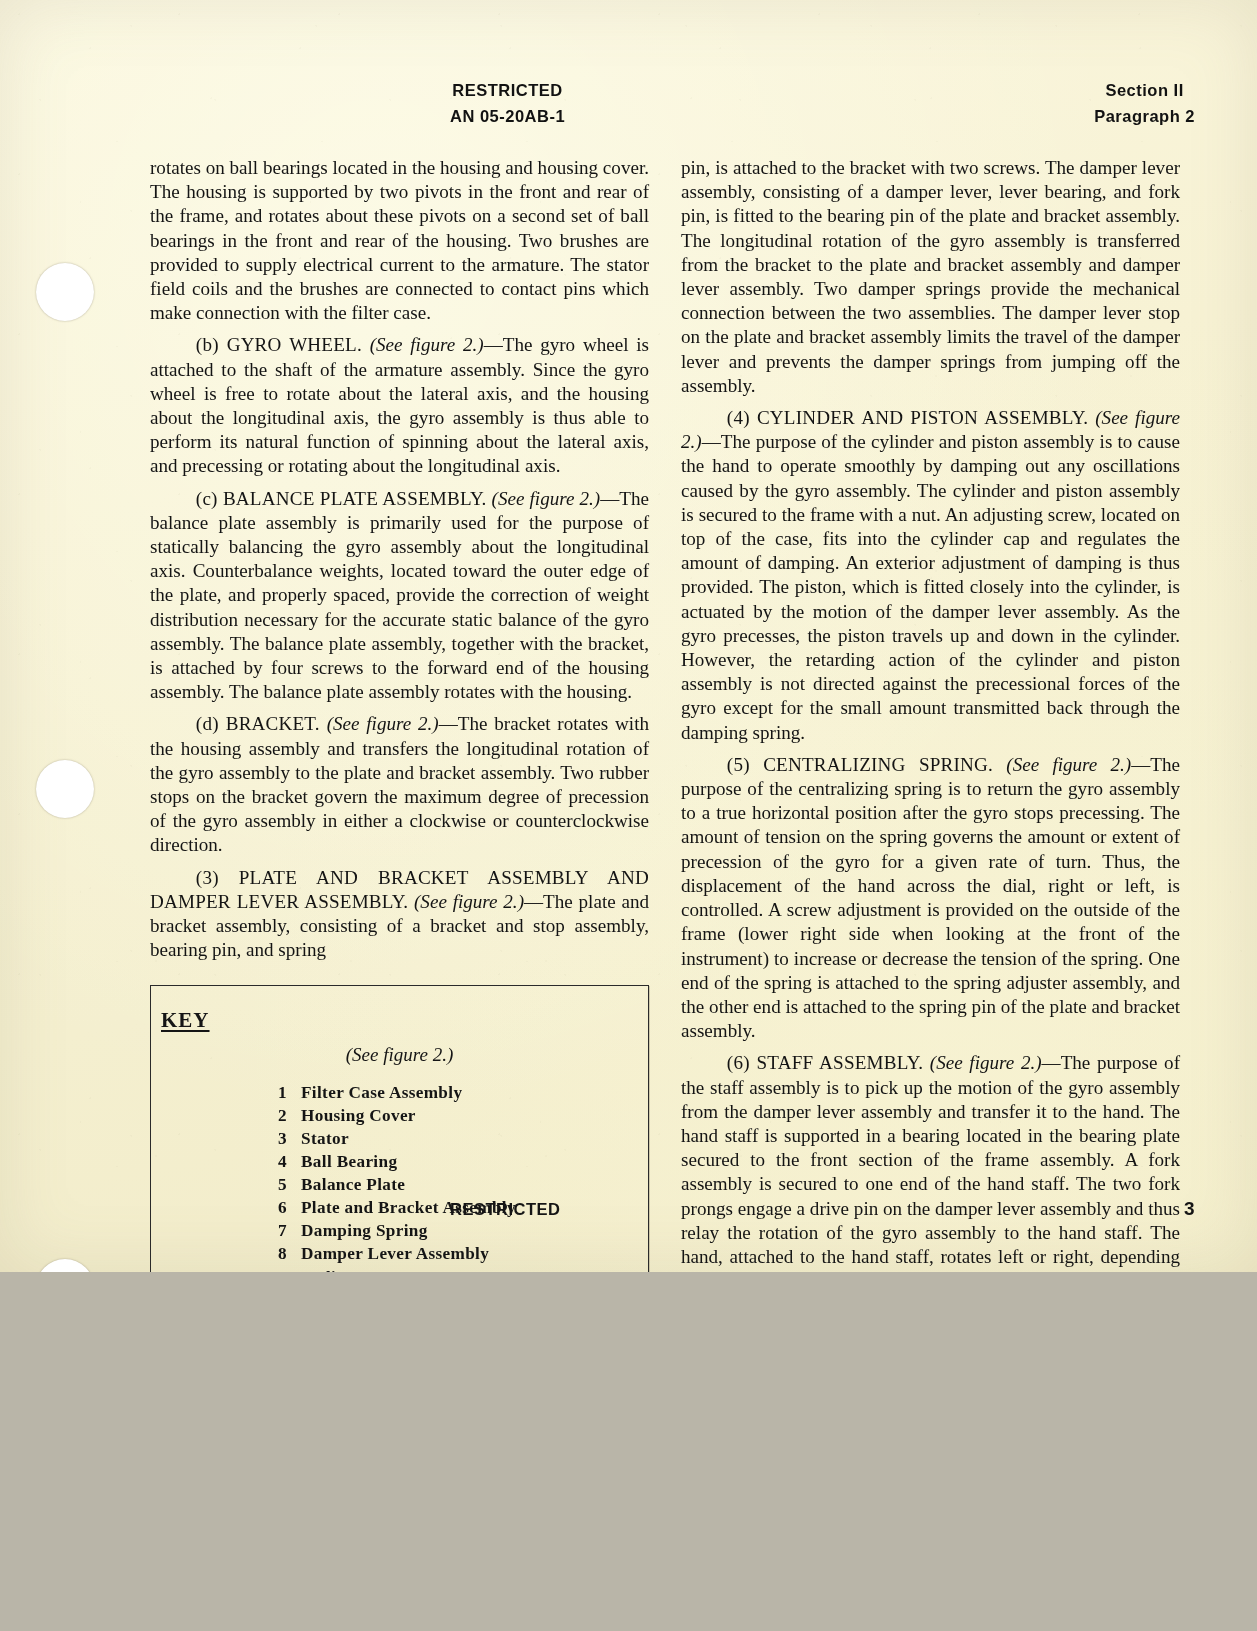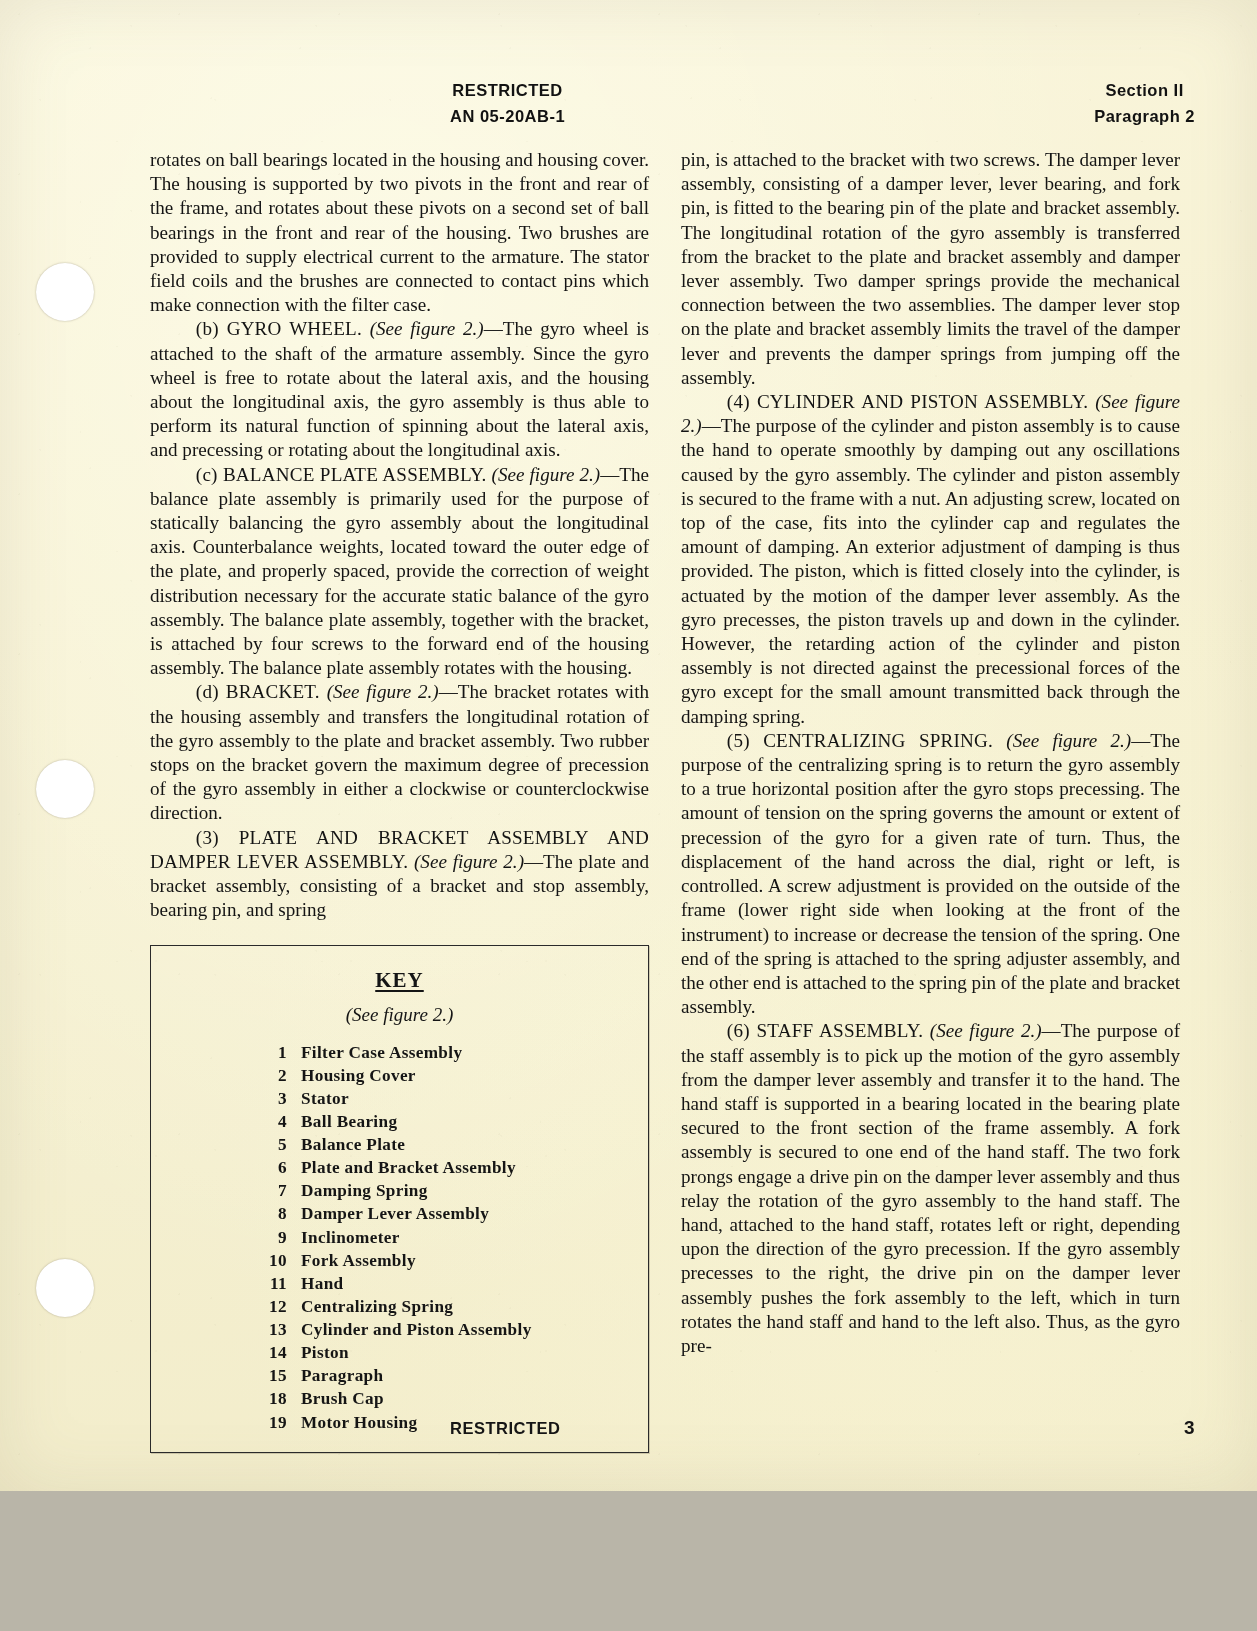--- a/index.html
+++ b/index.html
@@ -3,21 +3,21 @@
 <meta charset="utf-8">
 <style>
   html, body {
     margin: 0;
     padding: 0;
     background: #b9b5a8;
   }
   .page {
     position: relative;
     width: 1257px;
-    height: 1491px;
+    height: 1272px;
     margin: 0 auto;
     background:
       radial-gradient(ellipse at 30% 20%, rgba(255,255,240,0.55) 0%, rgba(255,255,240,0) 60%),
       radial-gradient(ellipse at 75% 80%, rgba(250,246,214,0.5) 0%, rgba(250,246,214,0) 55%),
       linear-gradient(170deg, #faf6dd 0%, #f7f2d4 35%, #f4efcf 70%, #f2ecc9 100%);
     overflow: hidden;
     font-family: "Liberation Serif", "DejaVu Serif", serif;
     color: #151515;
   }
   
@@ -89,41 +89,40 @@
     position: absolute;
     left: 150px;
     top: 148px;
     width: 1030px;
     display: flex;
     gap: 32px;
   }
   .col { width: 499px; }
 
   p.body {
-    margin: 0 0 0 0;
+    margin: 8px 0 0 0;
     font-size: 19.1px;
     line-height: 1.268;
     text-align: justify;
     text-justify: inter-word;
     hyphens: none;
     color: #141414;
   }
   p.indent { text-indent: 2.4em; }
   .caps { letter-spacing: 0.2px; }
   .ital { font-style: italic; }
 
   
   .key-box {
     margin-top: 22px;
     border: 1.6px solid #2a2a2a;
     padding: 22px 10px 18px 10px;
     box-shadow: 1px 1px 0 rgba(90,84,60,0.25);
   }
   .key-title {
-    text-align: center;
     font-size: 21px;
     font-weight: bold;
     letter-spacing: 1px;
     text-decoration: underline;
     text-underline-offset: 3px;
     margin-bottom: 11px;
   }
   .key-sub {
     text-align: center;
     font-size: 19px;

